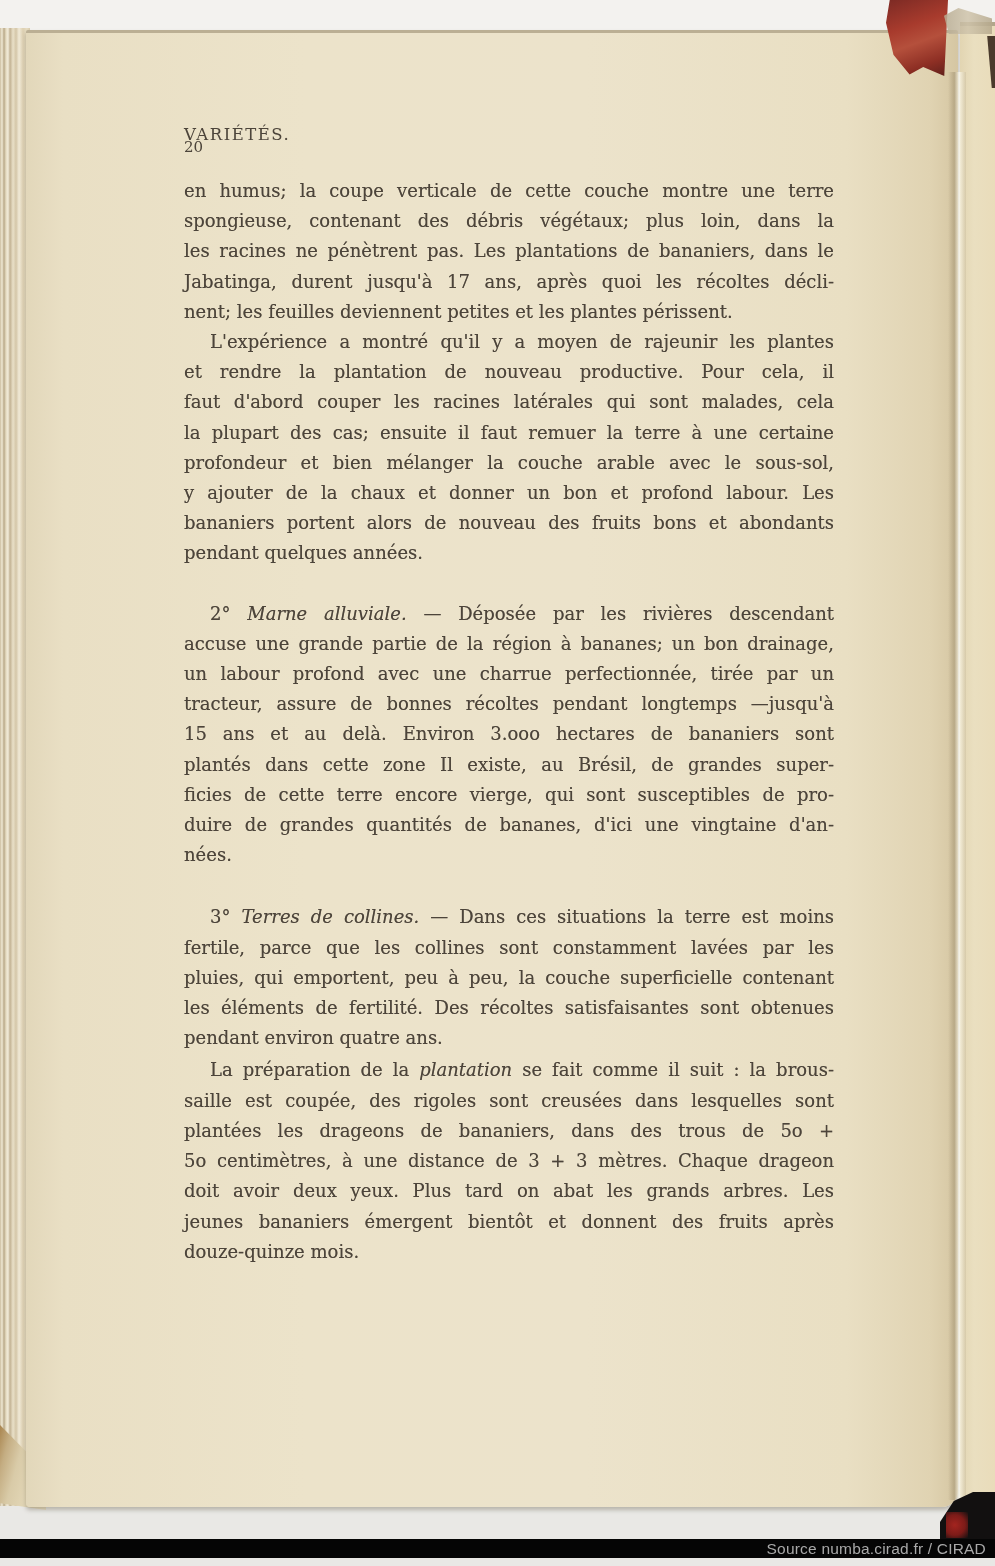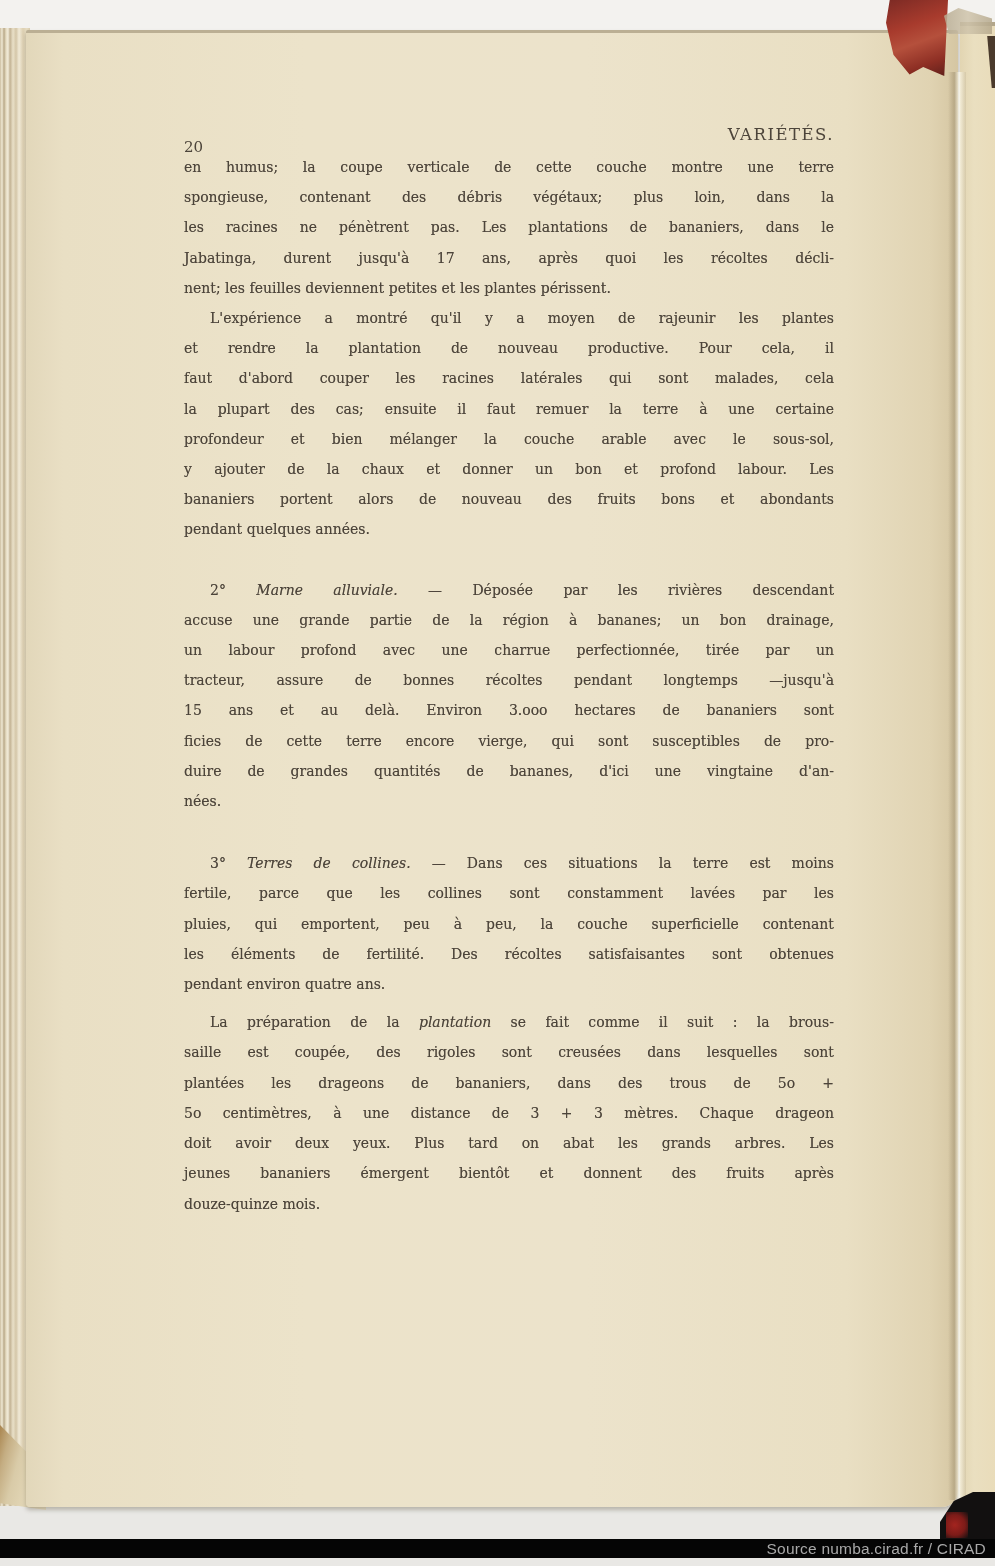--- a/index.html
+++ b/index.html
@@ -100,36 +100,36 @@
     letter-spacing:.2px;
   }
 
   
   .page-number{
     position:absolute;left:184px;top:138px;
     font-size:15px;color:var(--ink,#4c443a);
   }
   .running-head{
     position:absolute;left:184px;top:125px;width:650px;
-    text-align:right;
+    text-align:left;
     font-size:16.5px;letter-spacing:1.5px;
     color:var(--ink,#4c443a);
   }
   .textblock{
-    position:absolute;left:184px;top:152px;width:650px;
+    position:absolute;left:184px;top:176px;width:650px;
     color:var(--ink,#4c443a);
-    font-size:14px;
+    font-size:18px;
     line-height:30.2px;
     text-shadow:0 0 .5px rgba(76,68,58,.55);
   }
   .para{margin:0;}
   .para:nth-of-type(2){margin-top:0;}
   .para:nth-of-type(3){margin-top:30px;}
   .para:nth-of-type(4){margin-top:32px;}
-  .para:nth-of-type(5){margin-top:8px;}
+  .para:nth-of-type(5){margin-top:2px;}
   .pline{
     text-align:justify;
     text-align-last:justify;
     white-space:normal;
   }
   .pline.last{text-align-last:left;}
   .pline.indent{text-indent:26px;}
   .pline i{font-style:italic;}
 </style>
 </head>
@@ -173,20 +173,21 @@
         <div class="pline">y ajouter de la chaux et donner un bon et profond labour. Les</div>
         <div class="pline">bananiers portent alors de nouveau des fruits bons et abondants</div>
         <div class="pline last">pendant quelques années.</div>
       </div>
       <div class="para">
         <div class="pline indent">2° <i>Marne alluviale.</i> — Déposée par les rivières descendant</div>
         <div class="pline">accuse une grande partie de la région à bananes; un bon drainage,</div>
         <div class="pline">un labour profond avec une charrue perfectionnée, tirée par un</div>
         <div class="pline">tracteur, assure de bonnes récoltes pendant longtemps —jusqu'à</div>
         <div class="pline">15 ans et au delà. Environ 3.ooo hectares de bananiers sont</div>
+        <div class="pline">plantés dans cette zone Il existe, au Brésil, de grandes super-</div>
         <div class="pline">ficies de cette terre encore vierge, qui sont susceptibles de pro-</div>
         <div class="pline">duire de grandes quantités de bananes, d'ici une vingtaine d'an-</div>
         <div class="pline last">nées.</div>
       </div>
       <div class="para">
         <div class="pline indent">3° <i>Terres de collines.</i> — Dans ces situations la terre est moins</div>
         <div class="pline">fertile, parce que les collines sont constamment lavées par les</div>
         <div class="pline">pluies, qui emportent, peu à peu, la couche superficielle contenant</div>
         <div class="pline">les éléments de fertilité. Des récoltes satisfaisantes sont obtenues</div>
         <div class="pline last">pendant environ quatre ans.</div>

